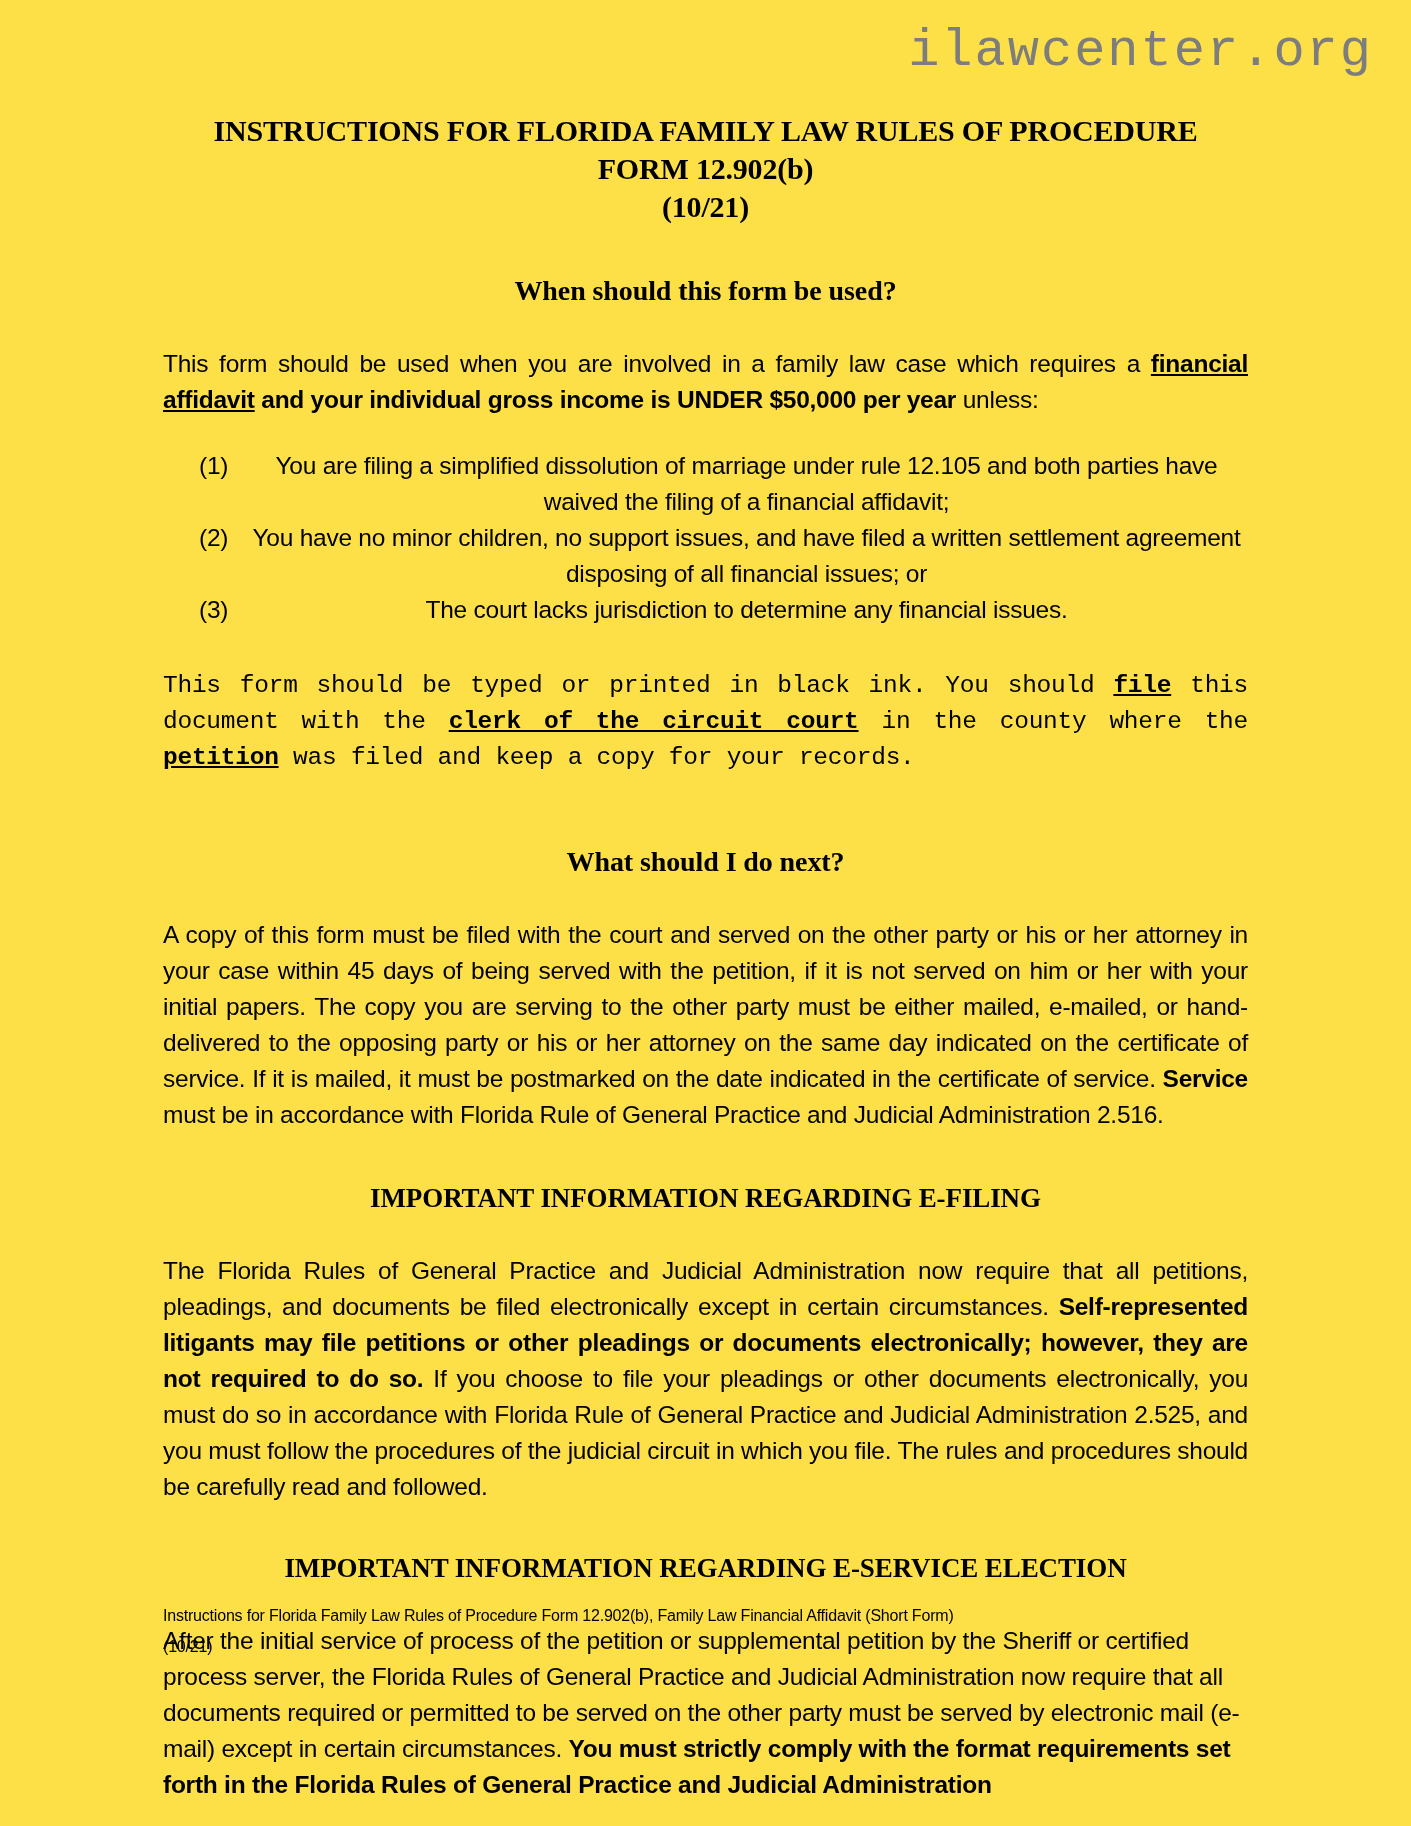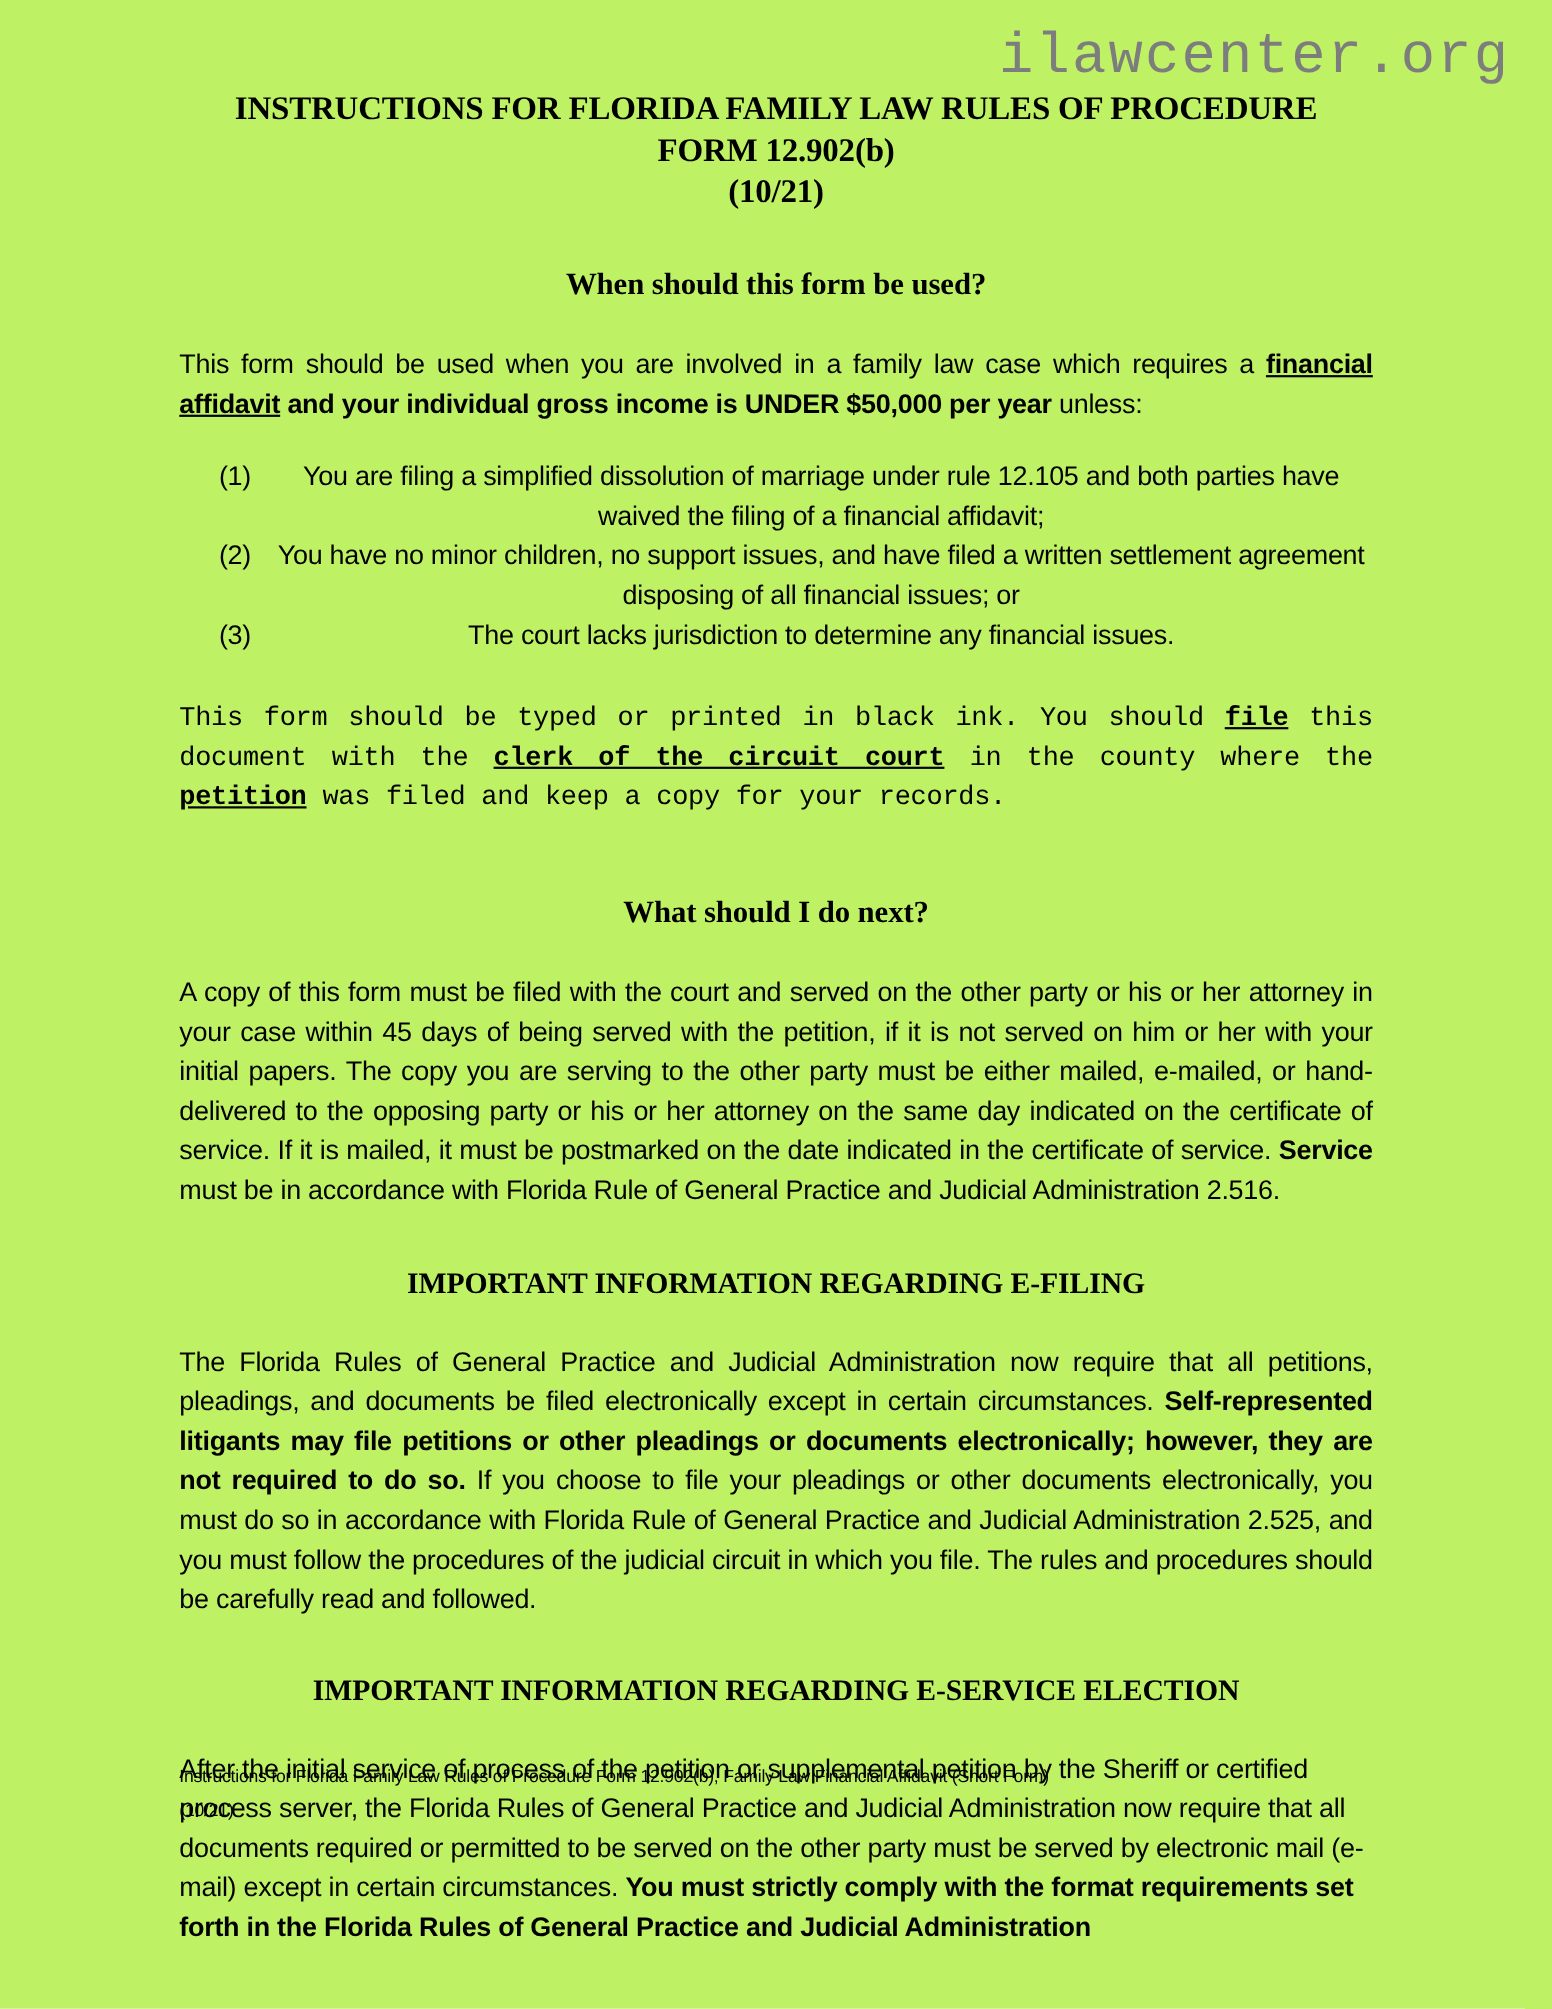--- a/index.html
+++ b/index.html
@@ -12,21 +12,21 @@
     height: 1826px;
     position: relative;
     font-family: "Liberation Sans", sans-serif;
     color: #000000;
     overflow: hidden;
   }
 
   .page {
     position: absolute;
     inset: 0;
-    background: #bef264;
+    background: #fde047;
   }
 
   
   .watermark {
     position: absolute;
     top: 22px;
     right: 38px;
     font-family: "Liberation Mono", "DejaVu Sans Mono", monospace;
     font-size: 52px;
     letter-spacing: 2px;
@@ -38,21 +38,21 @@
   
   .content {
     position: absolute;
     left: 163px;
     top: 0;
     width: 1085px;
   }
 
   
   .title-block {
-    margin-top: 80px;
+    margin-top: 112px;
     text-align: center;
     font-family: "Liberation Serif", serif;
     font-weight: bold;
     font-size: 30px;
     line-height: 38px;
     letter-spacing: -0.2px;
   }
   .title-line { display: block; }
 
   

